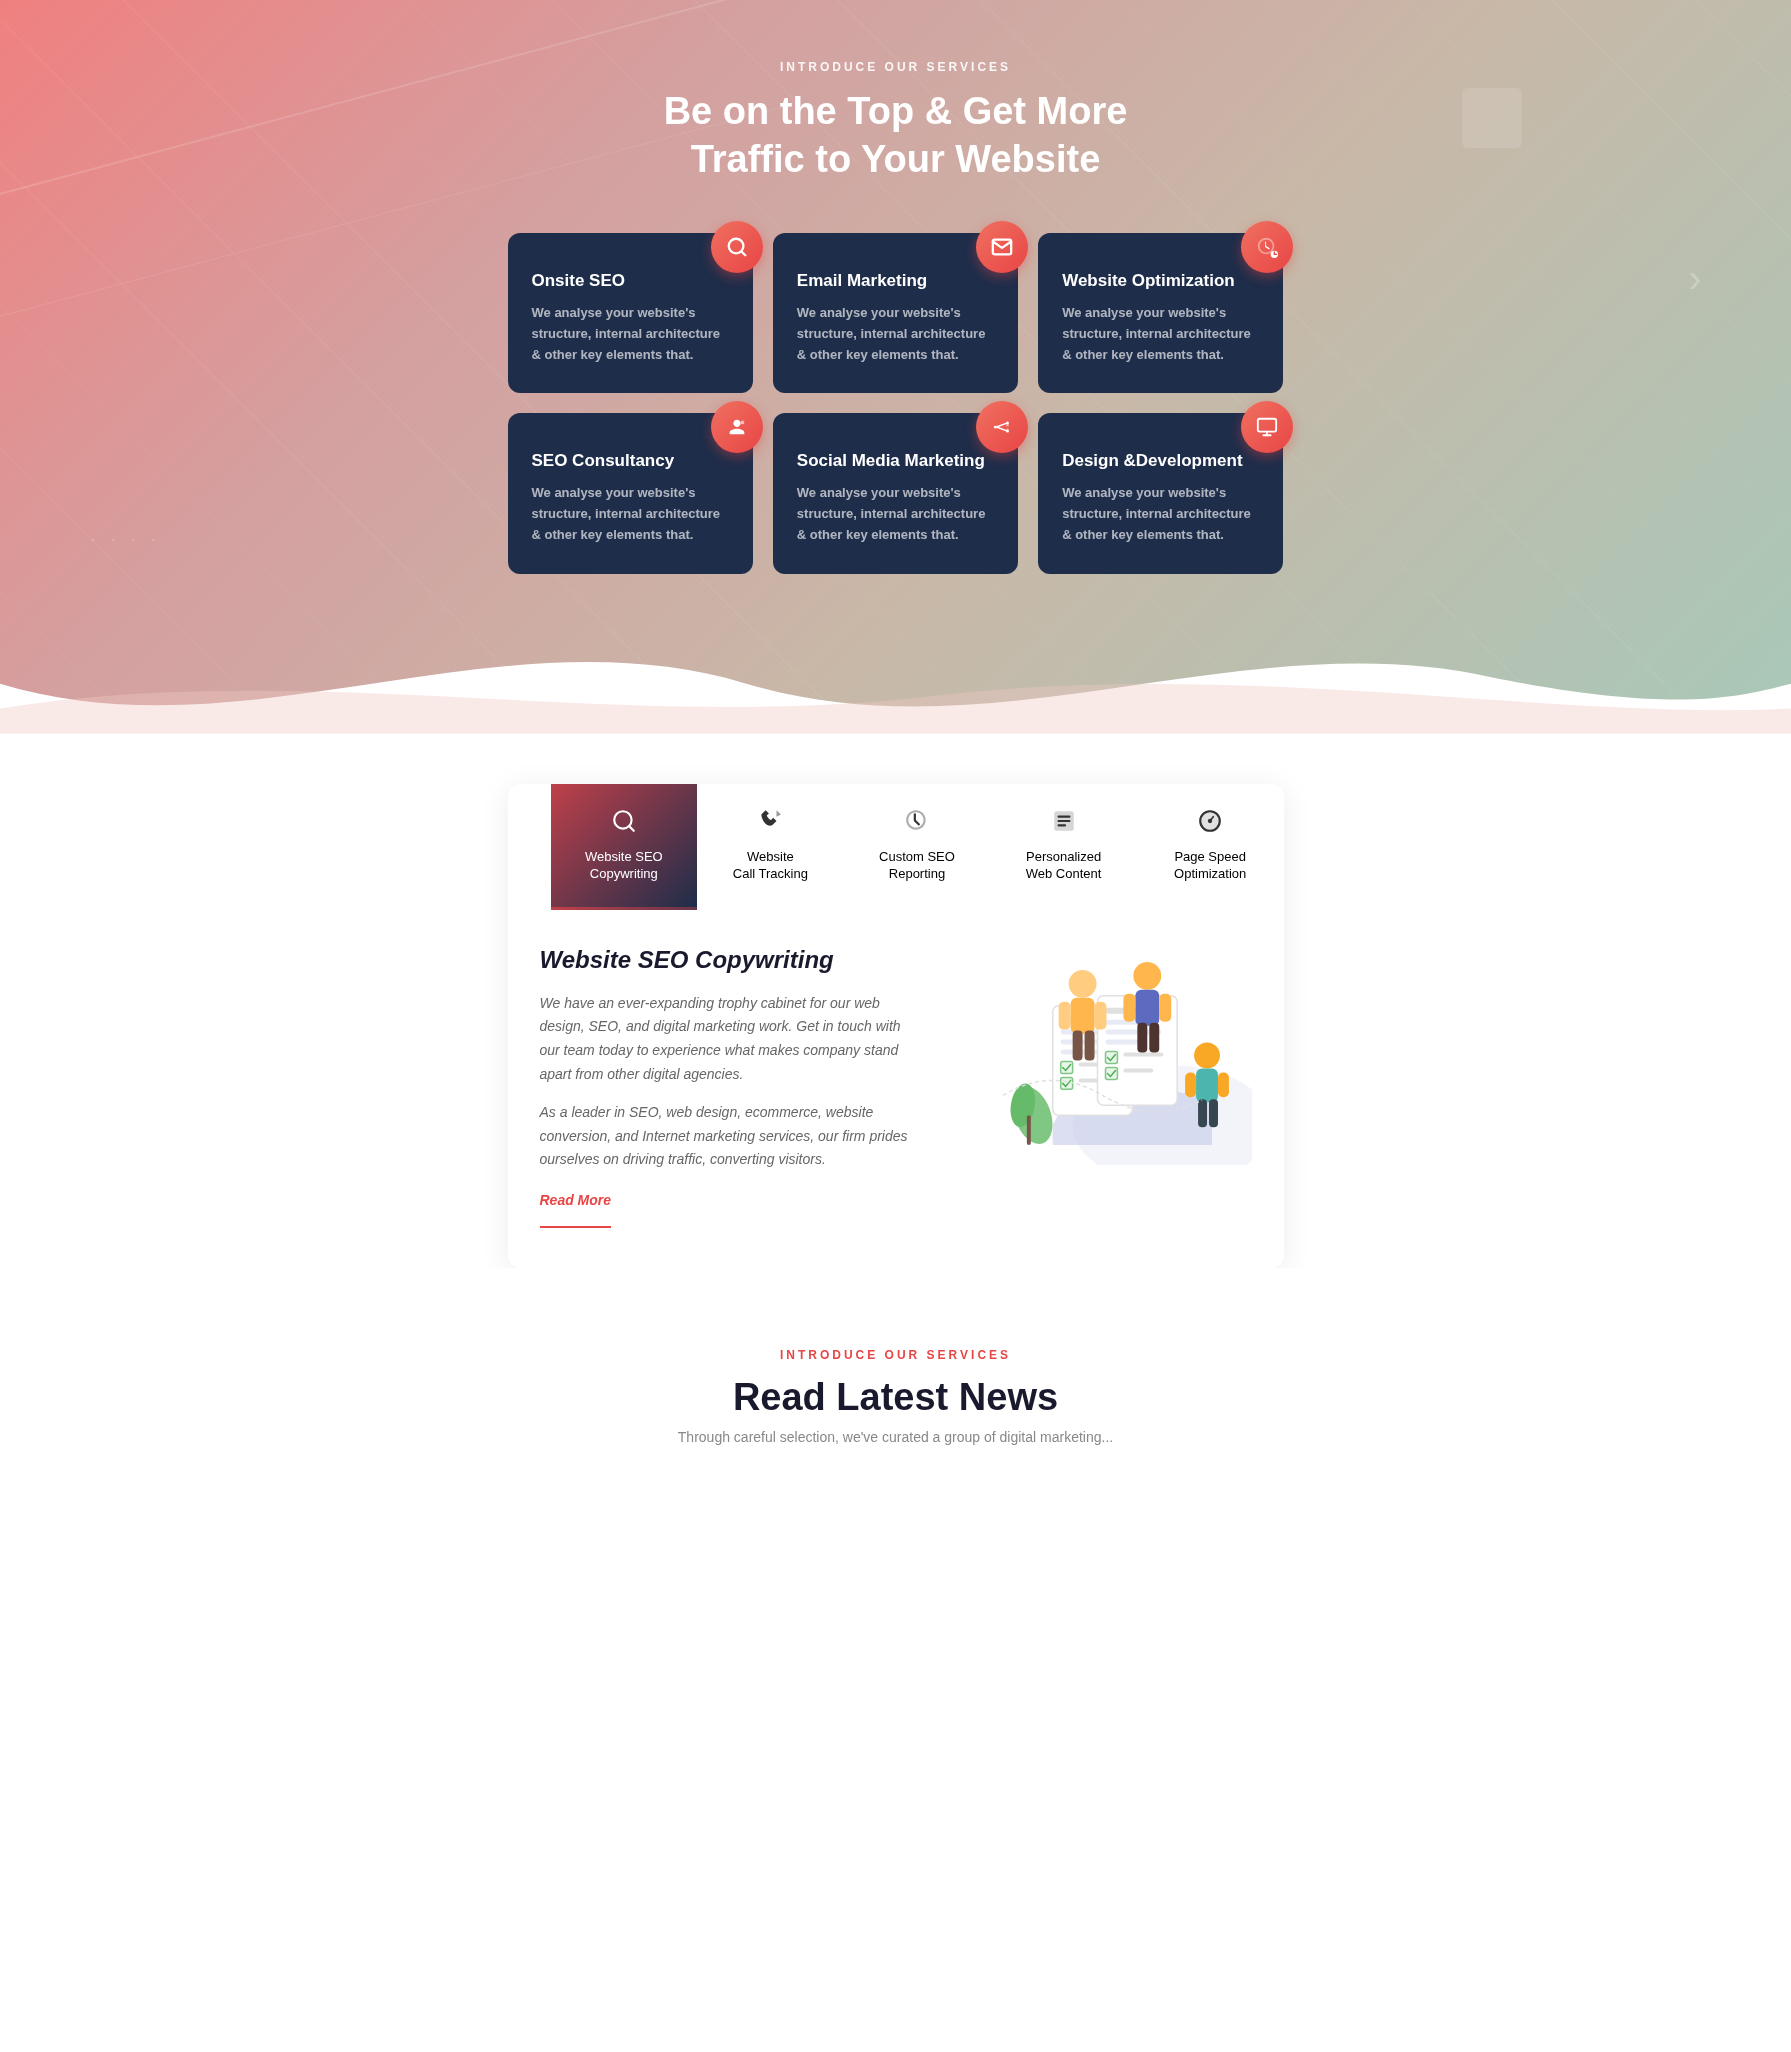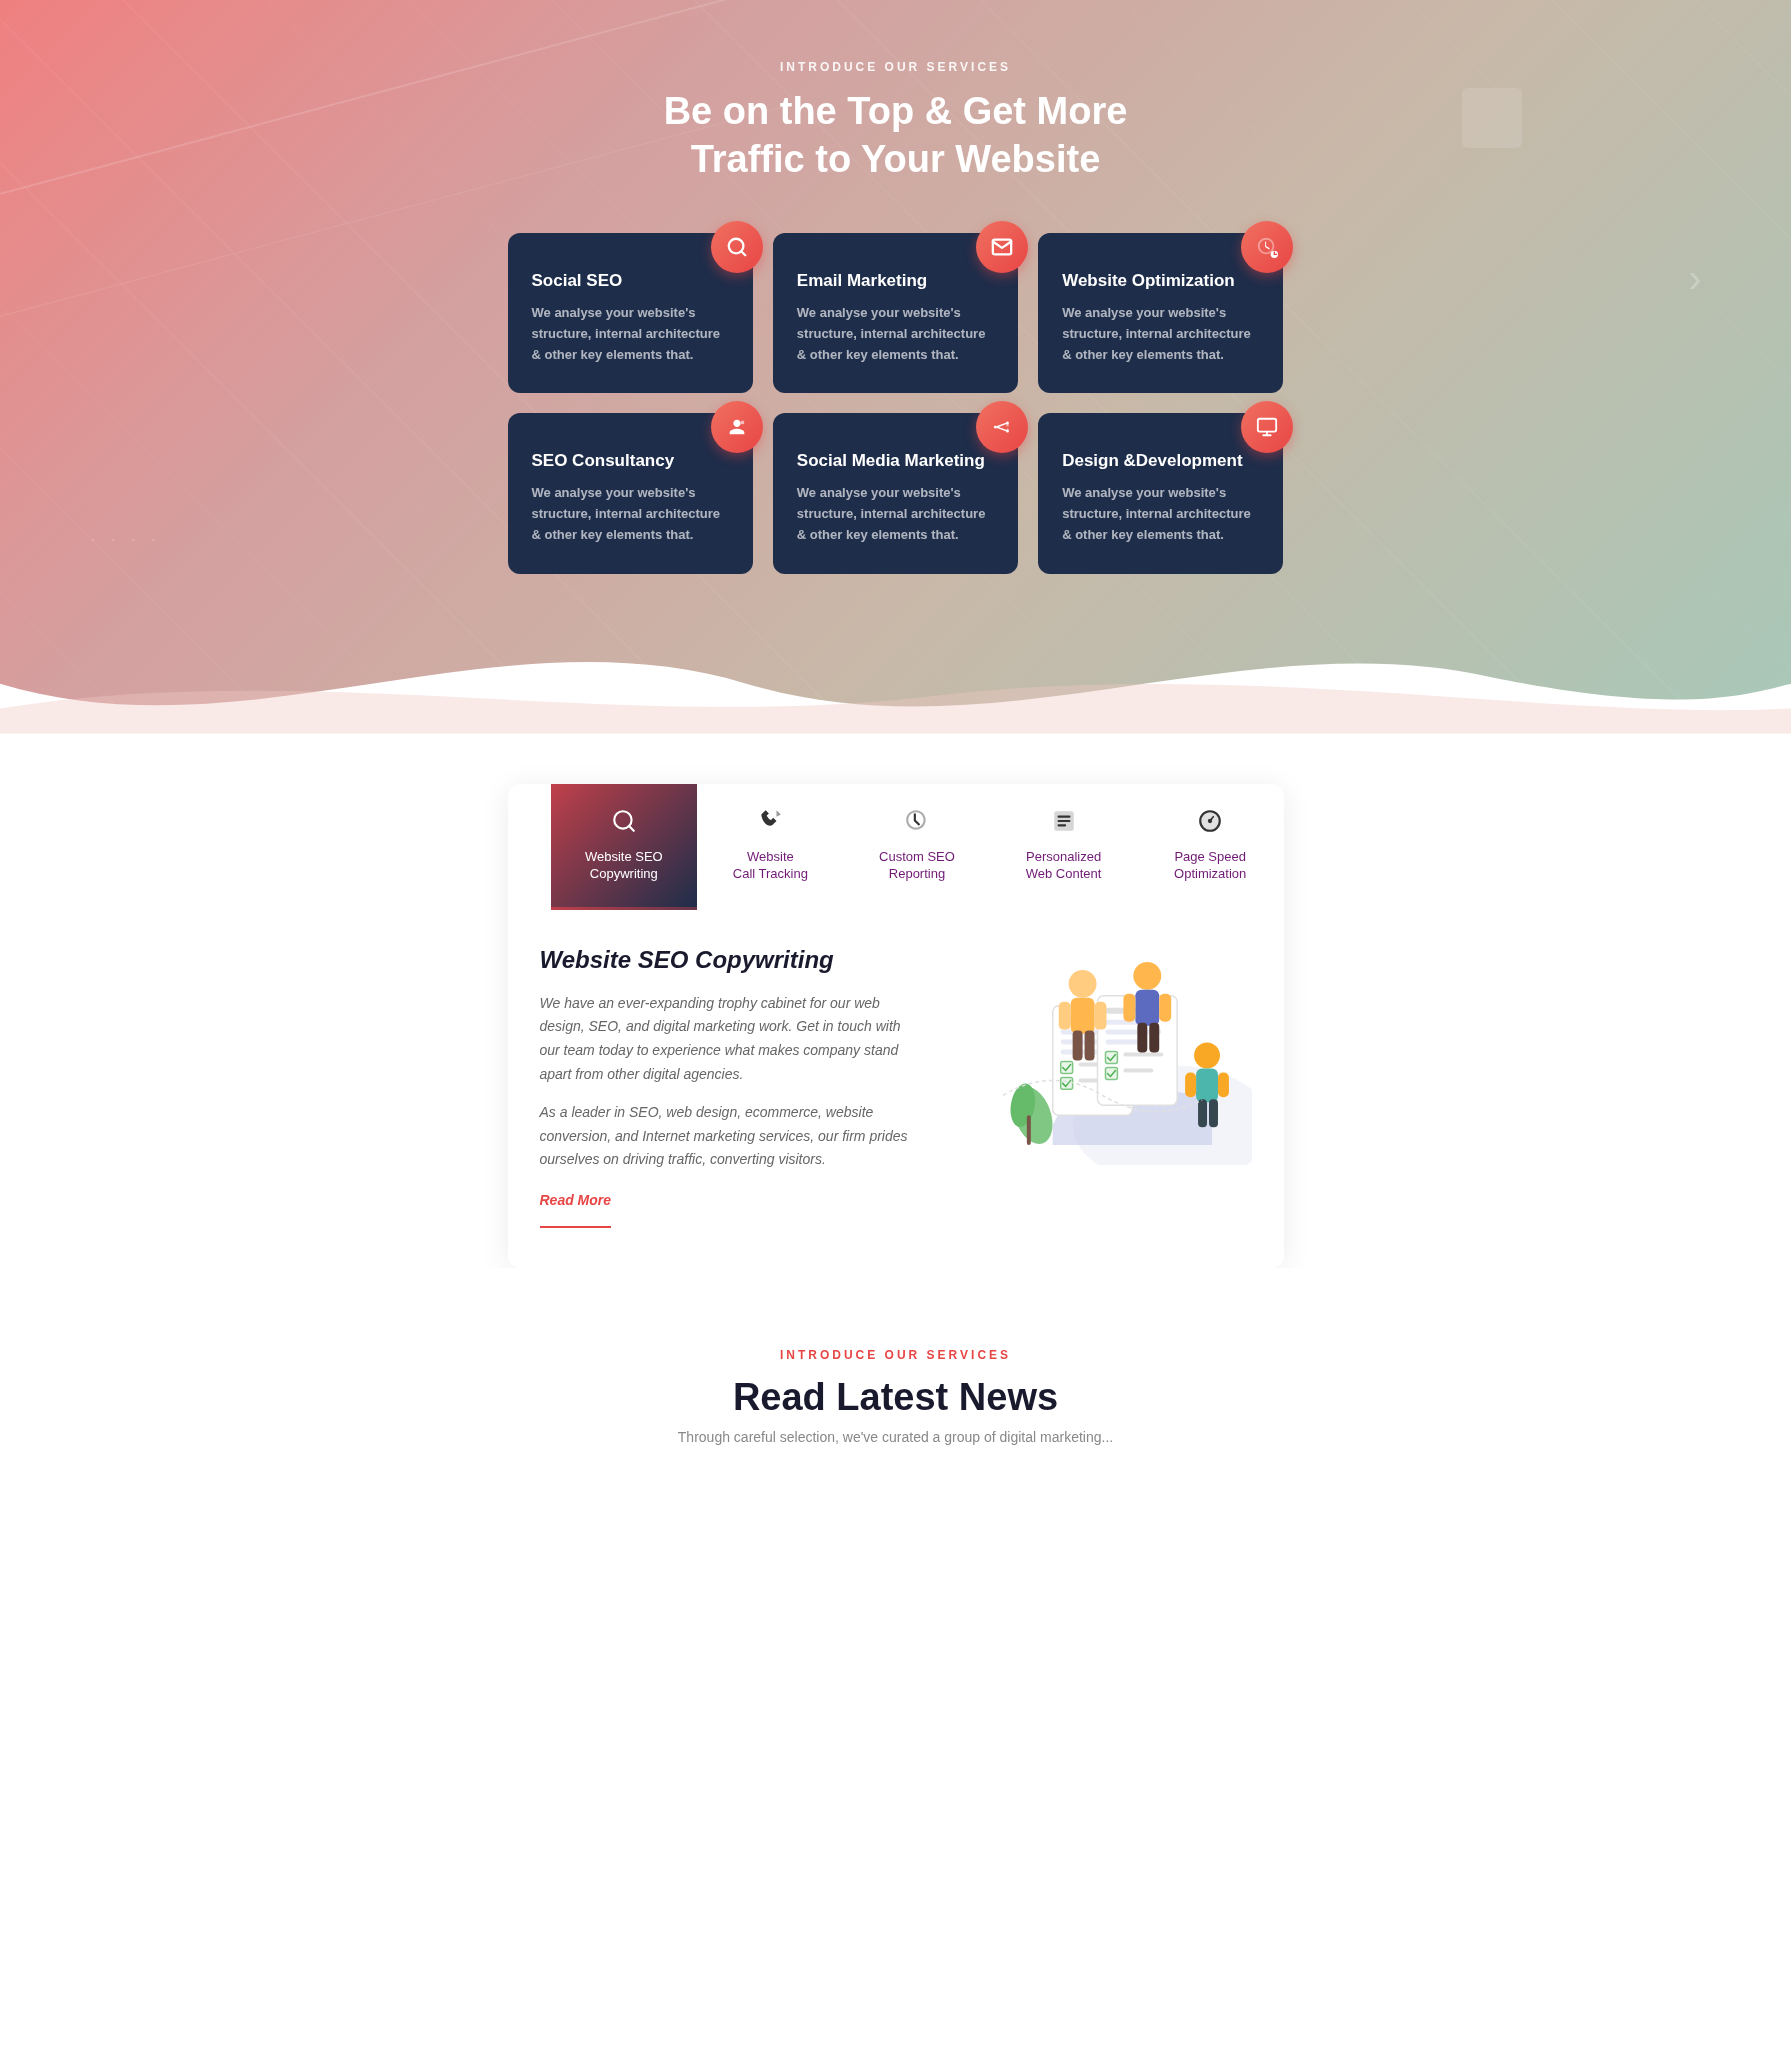--- a/index.html
+++ b/index.html
@@ -163,21 +163,21 @@
     .tab-item .tab-icon {
       font-size: 28px;
       margin-bottom: 8px;
       color: #333;
     }
     .tab-item.active .tab-icon {
       color: #fff;
     }
     .tab-item .tab-label {
       font-size: 13px;
-      color: #701a75;
+      color: #000000;
       line-height: 1.3;
       font-weight: 500;
     }
     .tab-item.active .tab-label {
       color: #fff;
     }
 
     
     .tab-content {
       padding: 36px 32px 40px;
@@ -282,21 +282,21 @@
   </h1>
 
   <div class="services-grid">
   <div class="service-card">
         <div class="card-icon">
           <svg width="22" height="22" viewBox="0 0 24 24" fill="none" stroke="white" stroke-width="2.5" stroke-linecap="round" stroke-linejoin="round">
             <circle cx="11" cy="11" r="8"></circle>
             <line x1="21" y1="21" x2="16.65" y2="16.65"></line>
           </svg>
         </div>
-        <h3>Social SEO</h3>
+        <h3>Onsite SEO</h3>
         <p>We analyse your website's structure, internal architecture &amp; other key elements that.</p>
       </div>
       <div class="service-card">
         <div class="card-icon">
           <svg width="22" height="22" viewBox="0 0 24 24" fill="none" stroke="white" stroke-width="2.5" stroke-linecap="round" stroke-linejoin="round">
             <path d="M4 4h16c1.1 0 2 .9 2 2v12c0 1.1-.9 2-2 2H4c-1.1 0-2-.9-2-2V6c0-1.1.9-2 2-2z"></path>
             <polyline points="22,6 12,13 2,6"></polyline>
           </svg>
         </div>
         <h3>Email Marketing</h3>

